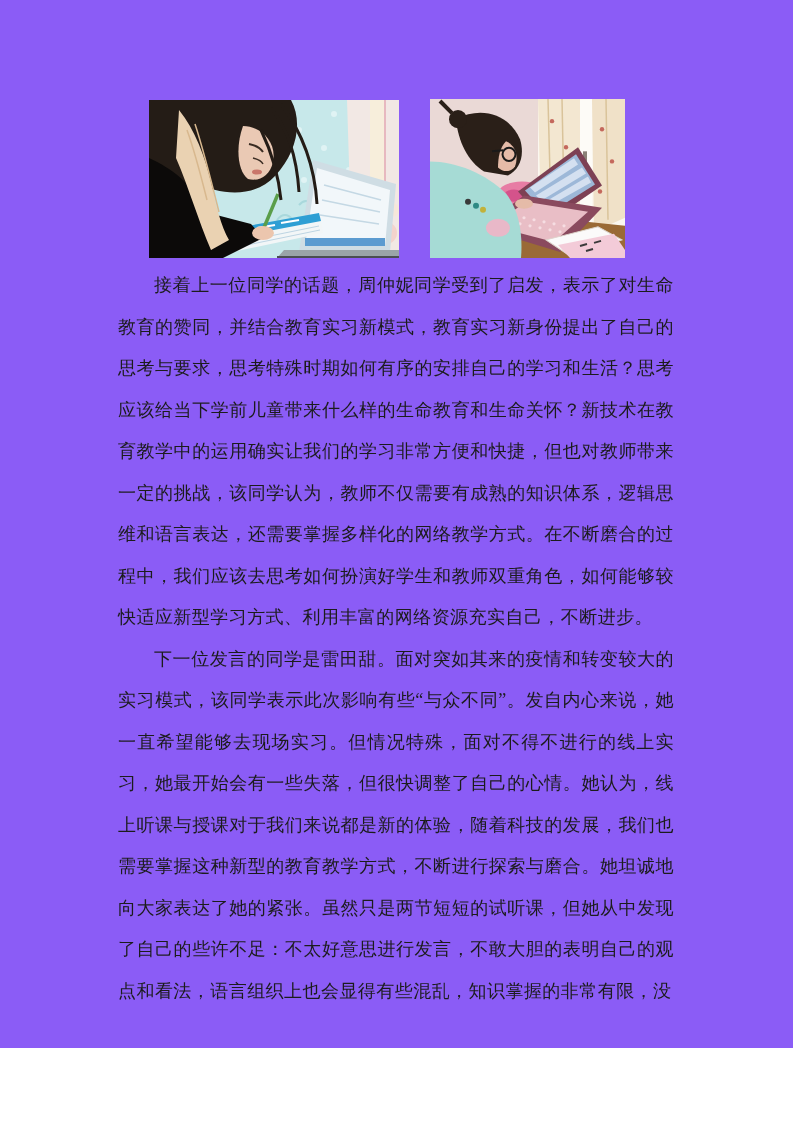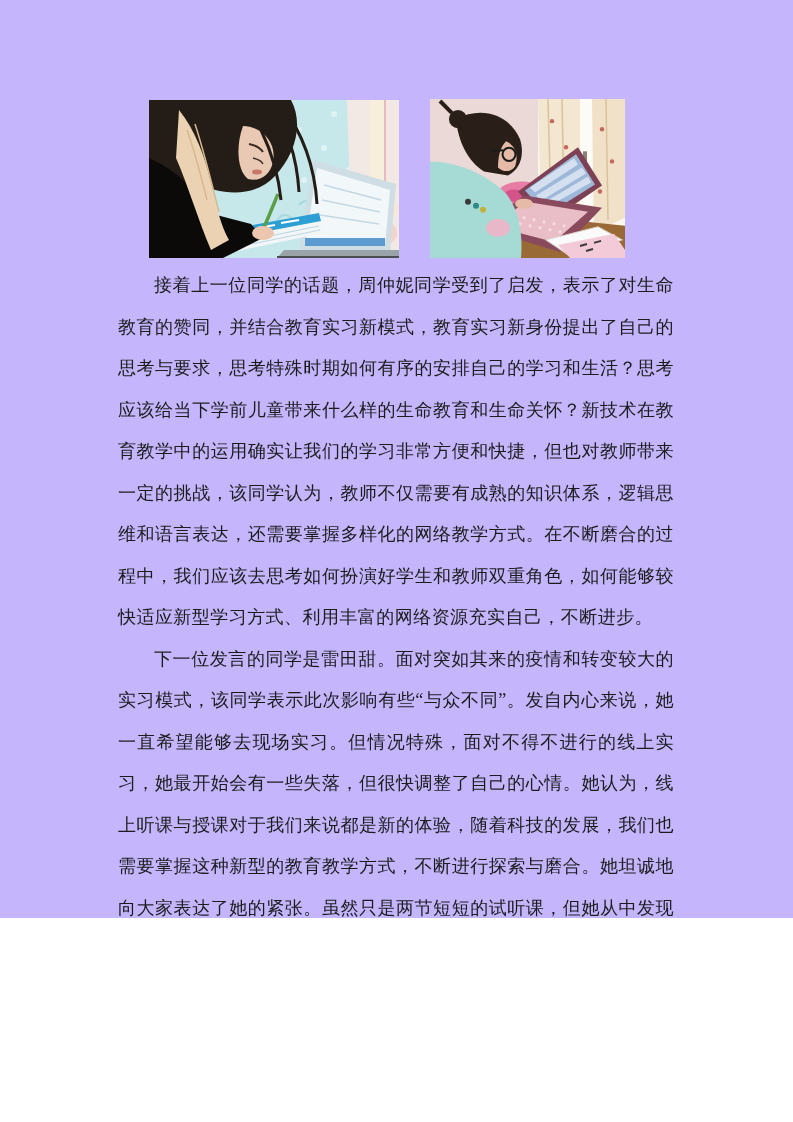--- a/index.html
+++ b/index.html
@@ -3,22 +3,22 @@
 <meta charset="utf-8">
 <style>
   html, body {
     margin: 0;
     padding: 0;
     background: #ffffff;
   }
   .page {
     position: relative;
     width: 793px;
-    height: 918px;
-    background: #c4b5fd;
+    height: 1048px;
+    background: #8b5cf6;
     overflow: hidden;
     font-family: "Liberation Serif", "DejaVu Serif", serif;
   }
   .photo-row { position: absolute; left: 0; top: 0; width: 793px; height: 260px; }
   .photo {
     position: absolute;
     margin: 0;
     overflow: hidden;
     background: #dfeef0;
   }

